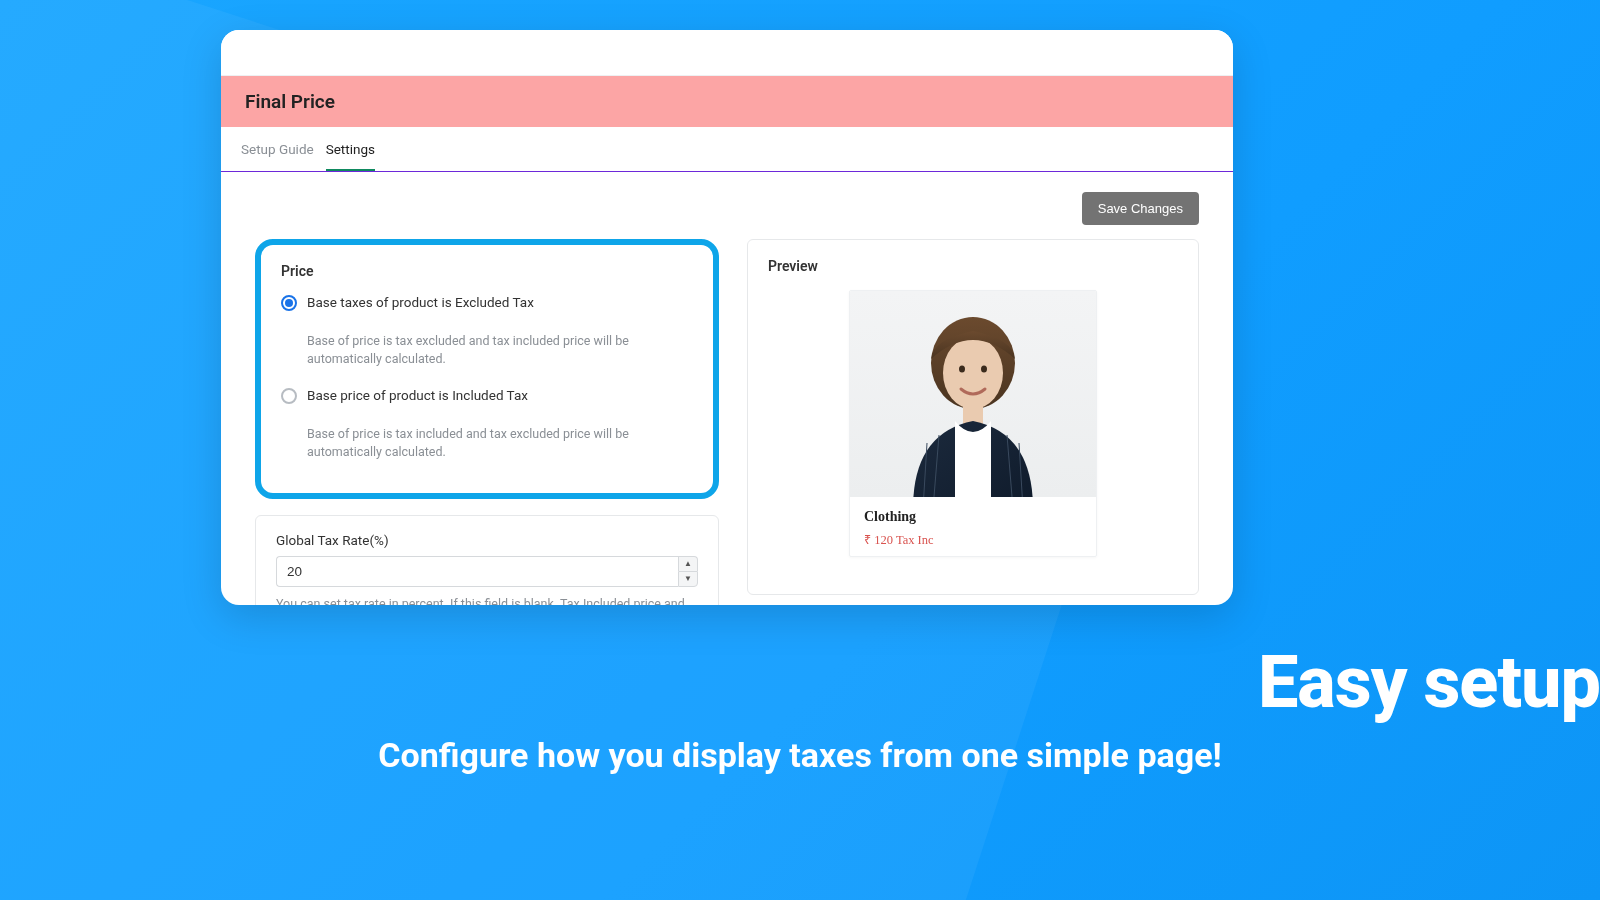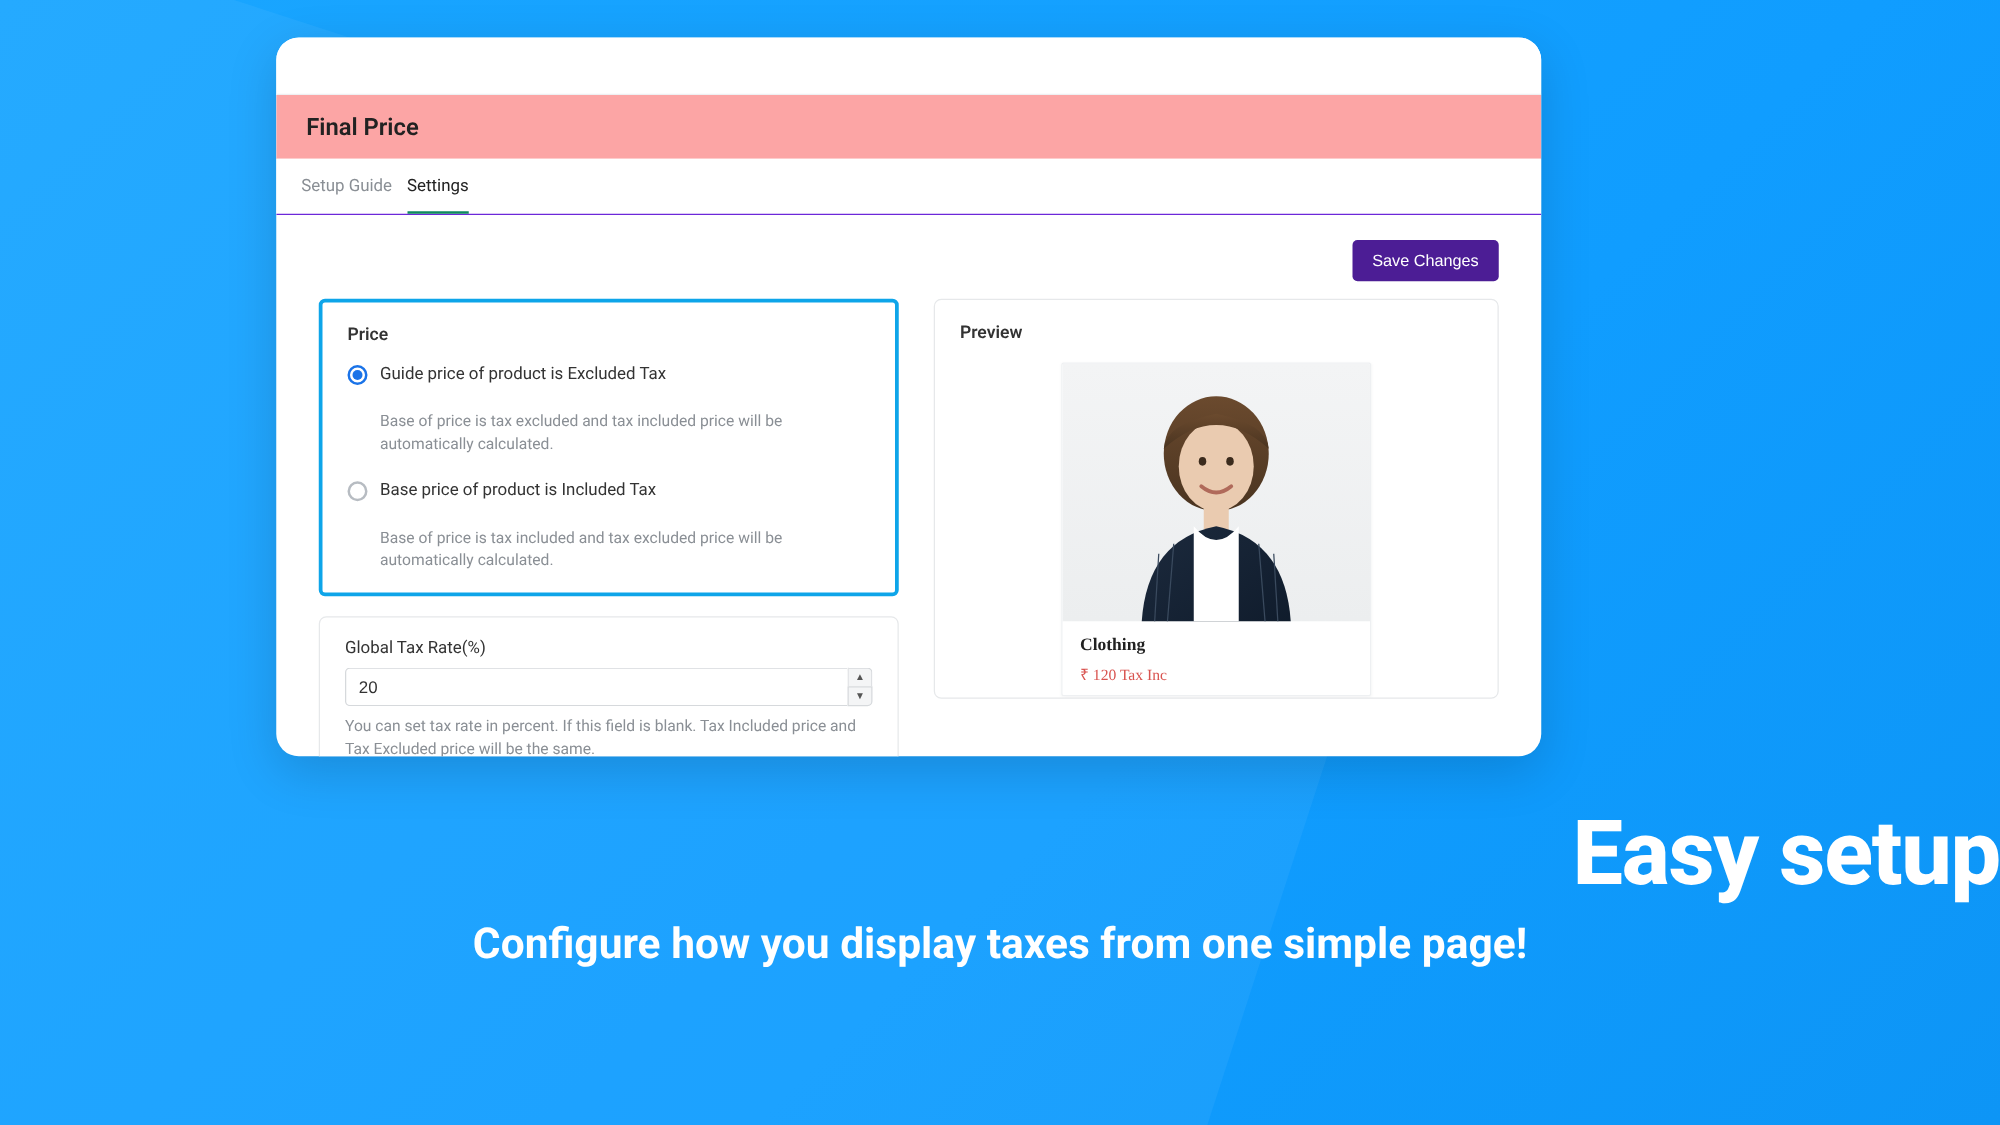--- a/index.html
+++ b/index.html
@@ -20,43 +20,43 @@
     box-shadow: 0 12px 40px rgba(0,0,0,0.15);
   }
   .topstrip { height: 46px; background: #ffffff; border-bottom: 1px solid #eef0f2; }
   .titlebar { background: #fca5a5; padding: 14px 24px 14px 24px; }
   .titlebar h1 { font-size: 19px; font-weight: 600; color: #222; }
   .tabs { display: flex; gap: 12px; padding: 0 20px; border-bottom: 1px solid #6d28d9; background:#fff; }
   .tab { padding: 14px 0 12px; font-size: 13.5px; color: #8a8f95; cursor: pointer; border-bottom: 2px solid transparent; }
   .tab.active { color: #222; border-bottom: 2px solid #0f8a5f; }
   .body { padding: 20px 34px 0 34px; position: relative; height: calc(100% - 46px - 52px - 44px); }
   .save-row { display:flex; justify-content:flex-end; margin-bottom: 14px; }
-  .save-btn { background:#4c1d95; color:#fff; border:none; padding:9px 16px; font-size:13px; border-radius:4px; cursor:pointer; }
+  .save-btn { background:#737373; color:#fff; border:none; padding:9px 16px; font-size:13px; border-radius:4px; cursor:pointer; }
   .cols { display:flex; gap: 28px; }
   .left { flex: 0 0 464px; display:flex; flex-direction:column; gap:16px; }
   .right { flex: 1; }
-  .panel { border:3px solid #0ea5e9; border-radius:5px; padding:18px 20px 16px; background:#fff; }
+  .panel { border:6px solid #0ea5e9; border-radius:18px; padding:18px 20px 32px; background:#fff; }
   .panel h3 { font-size:14px; font-weight:600; color:#333; margin-bottom:14px; }
   .radio-item { display:flex; gap:10px; margin-bottom:18px; }
   .radio-item:last-child { margin-bottom:0; }
   .radio { flex:0 0 16px; height:16px; border-radius:50%; border:2px solid #b7bcc2; margin-top:2px; position:relative; cursor:pointer; }
   .radio.checked { border-color:#1a73e8; }
   .radio.checked::after { content:""; position:absolute; inset:2px; border-radius:50%; background:#1a73e8; }
   .radio-label { font-size:13.5px; color:#333; line-height:1.4; }
   .radio-desc { font-size:12.5px; color:#8a8f95; margin-top:20px; line-height:1.45; }
   .tax-panel { border:1px solid #e6e8ea; border-radius:6px; padding:16px 20px 20px; background:#fff; }
   .tax-panel label { font-size:13.5px; color:#333; display:block; margin-bottom:8px; }
   .numwrap { display:flex; }
   .numwrap input { flex:1; border:1px solid #d6d9dc; border-right:none; border-radius:4px 0 0 4px; padding:7px 10px; font-size:13.5px; color:#333; }
   .spin { width:20px; display:flex; flex-direction:column; }
   .spin button { flex:1; border:1px solid #d6d9dc; background:#f4f5f6; font-size:8px; line-height:1; color:#555; cursor:pointer; padding:0; }
   .spin button:first-child { border-radius:0 4px 0 0; border-bottom:none; }
   .spin button:last-child { border-radius:0 0 4px 0; }
   .help { font-size:12.5px; color:#8a8f95; margin-top:8px; line-height:1.45; }
-  .preview-panel { border:1px solid #e6e8ea; border-radius:6px; padding:18px 20px 0; background:#fff; height: 320px; overflow:hidden; }
+  .preview-panel { border:1px solid #e6e8ea; border-radius:6px; padding:18px 20px 0; background:#fff; height: 356px; overflow:hidden; }
   .preview-panel h3 { font-size:14px; font-weight:600; color:#333; margin-bottom:16px; }
   .prod { width:248px; margin:0 auto; border:1px solid #eef0f2; border-radius:2px; overflow:hidden; box-shadow:0 1px 3px rgba(0,0,0,0.04);font-family:Liberation Serif, serif; }
   .prod-img { height:206px; background:linear-gradient(#f3f4f5,#eceeef); position:relative; overflow:hidden; }
   .prod-body { padding:12px 14px 8px; }
   .prod-title { font-size:14px; font-weight:600; color:#222; margin-bottom:6px; }
   .prod-price { font-size:12.5px; color:#d9534f; }
   
   .person { position:absolute; left:50%; top:12px; transform:translateX(-50%); }
   .hero {
     position:absolute; left:0; right:0; top:640px; text-align:center; color:#fff;
@@ -84,21 +84,21 @@
       </div>
       <div class="cols">
         <div class="left">
 
           <div class="panel">
             <h3>Price</h3>
 
             <div class="radio-item">
               <div class="radio checked"></div>
               <div>
-                <div class="radio-label">Guide price of product is Excluded Tax</div>
+                <div class="radio-label">Base taxes of product is Excluded Tax</div>
                 <div class="radio-desc">Base of price is tax excluded and tax included price will be automatically calculated.</div>
               </div>
             </div>
 
             <div class="radio-item">
               <div class="radio"></div>
               <div>
                 <div class="radio-label">Base price of product is Included Tax</div>
                 <div class="radio-desc">Base of price is tax included and tax excluded price will be automatically calculated.</div>
               </div>

